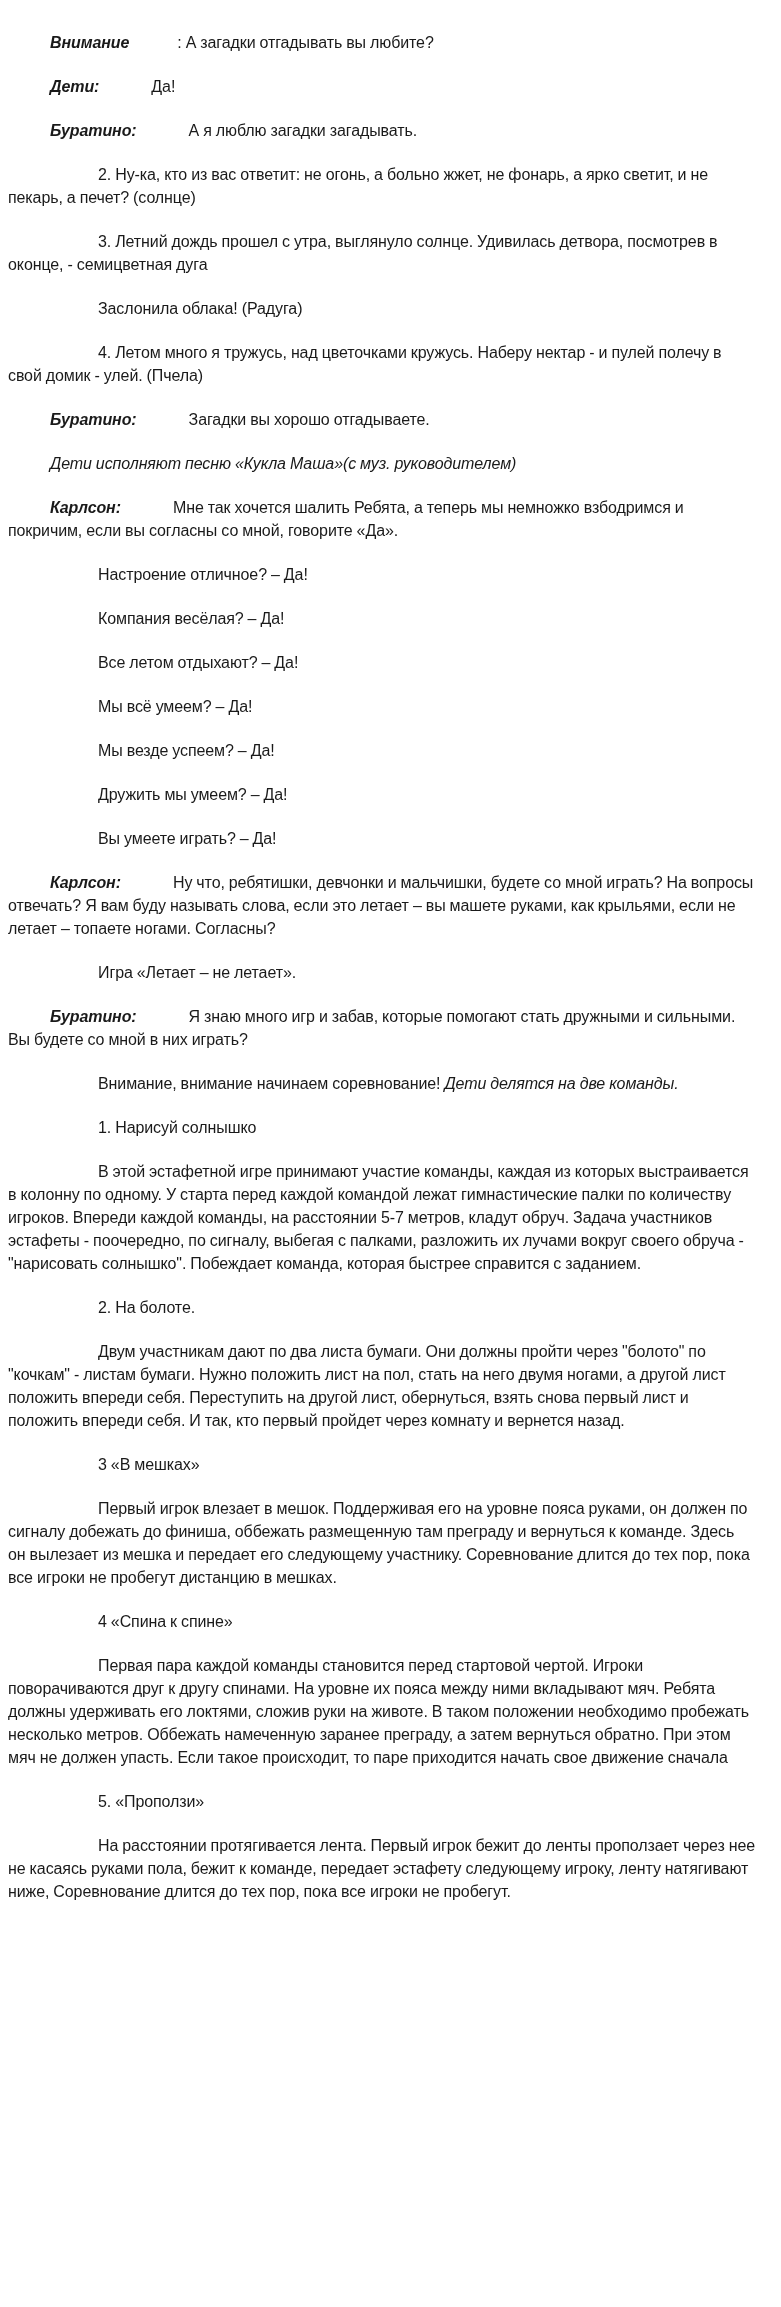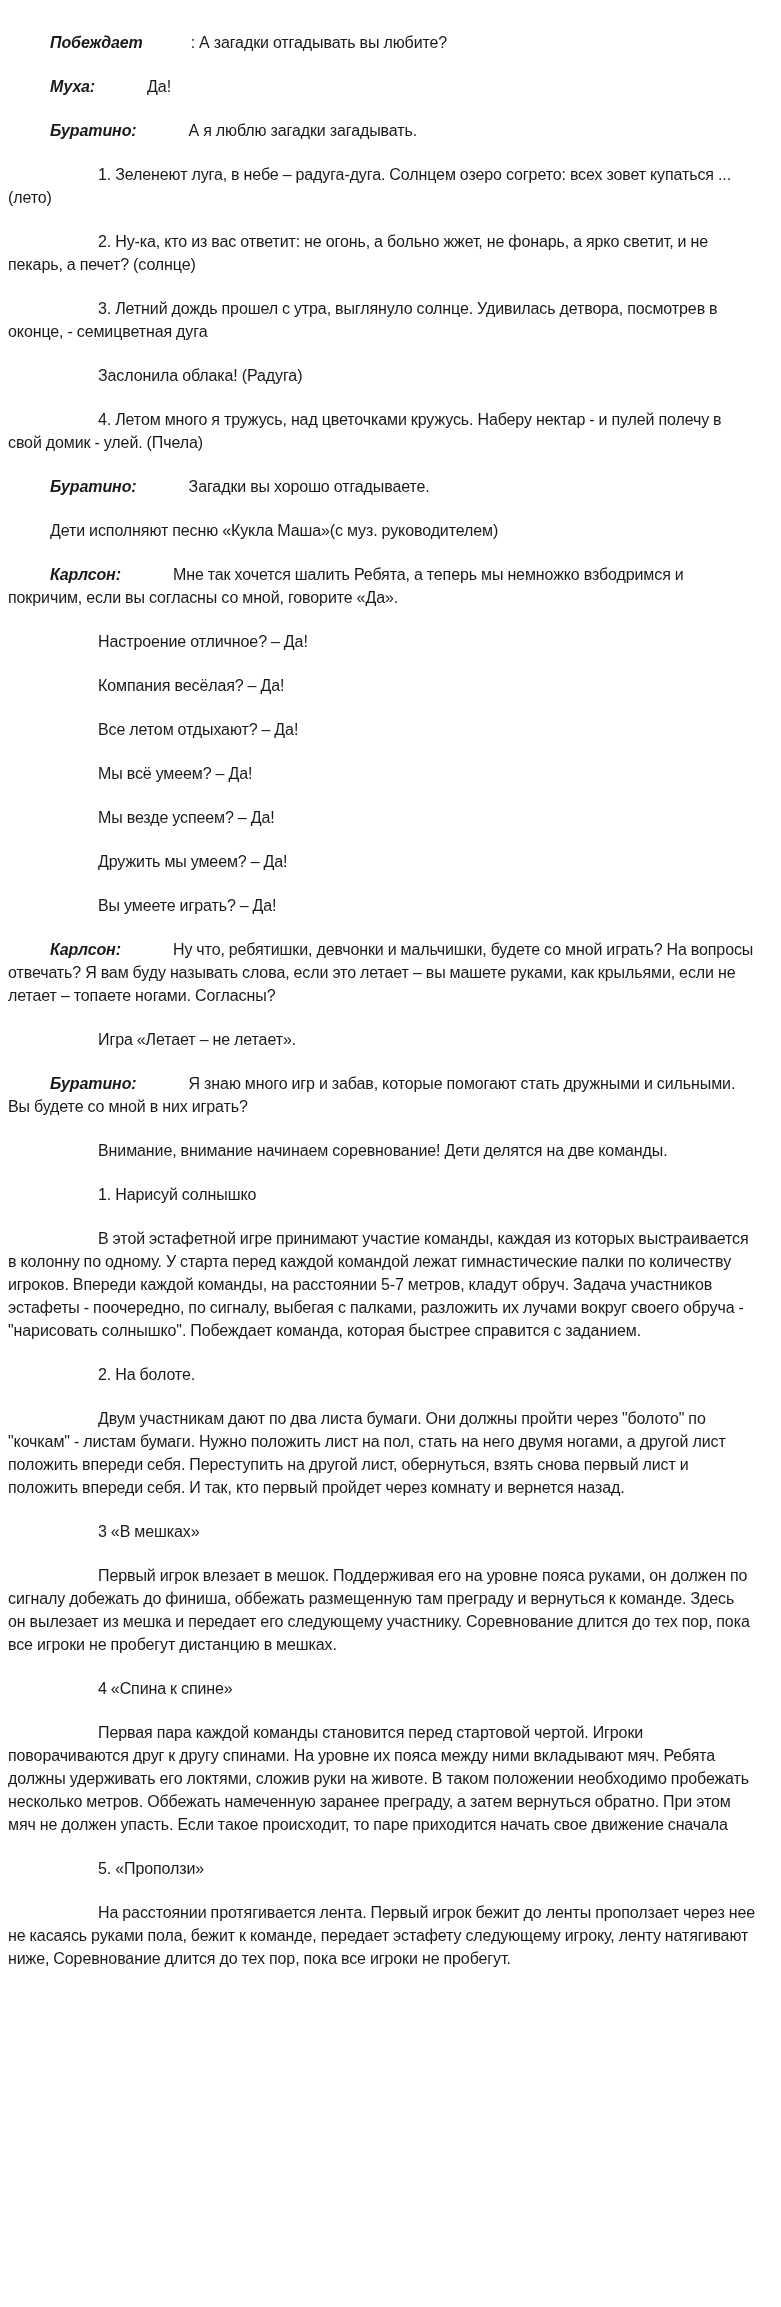--- a/index.html
+++ b/index.html
@@ -15,32 +15,31 @@
     color: #1a1a1a;
     overflow: hidden;
   }
   p.para {
     margin: 0 0 21px 0;
     text-indent: 42px;
     letter-spacing: -0.1px;
     word-spacing: -0.3px;
   }
   .run-normal { font-style: normal; font-weight: normal; padding-left: 48px; }
-  .run-italic { font-weight: normal; text-align: center; }
+  .run-italic { font-style: italic; font-weight: normal; text-align: center; }
   .run-bold-italic { font-style: italic; font-weight: bold; }
 </style>
 </head>
 <body>
 
 <main class="page" style="background: rgb(255, 255, 255); color: rgb(26, 26, 26);">
   <div id="paragraph-list">
-      <p class="para"><span class="run-bold-italic">Побеждает</span><span class="run-normal">: А загадки отгадывать вы любите?</span></p>
-      <p class="para"><span class="run-bold-italic">Муха:</span><span class="run-normal"> Да!</span></p>
+      <p class="para"><span class="run-bold-italic">Внимание</span><span class="run-normal">: А загадки отгадывать вы любите?</span></p>
+      <p class="para"><span class="run-bold-italic">Дети:</span><span class="run-normal"> Да!</span></p>
       <p class="para"><span class="run-bold-italic">Буратино:</span><span class="run-normal"> А я люблю загадки загадывать.</span></p>
-      <p class="para"><span class="run-normal">1. Зеленеют луга, в небе – радуга-дуга. Солнцем озеро согрето: всех зовет купаться ... (лето)</span></p>
       <p class="para"><span class="run-normal">2. Ну-ка, кто из вас ответит: не огонь, а больно жжет, не фонарь, а ярко светит, и не пекарь, а печет? (солнце)</span></p>
       <p class="para"><span class="run-normal">3. Летний дождь прошел с утра, выглянуло солнце. Удивилась детвора, посмотрев в оконце, - семицветная дуга</span></p>
       <p class="para"><span class="run-normal">Заслонила облака! (Радуга)</span></p>
       <p class="para"><span class="run-normal">4. Летом много я тружусь, над цветочками кружусь. Наберу нектар - и пулей полечу в свой домик - улей. (Пчела)</span></p>
       <p class="para"><span class="run-bold-italic">Буратино:</span><span class="run-normal"> Загадки вы хорошо отгадываете.</span></p>
       <p class="para"><span class="run-italic">Дети исполняют песню «Кукла Маша»(с муз. руководителем)</span></p>
       <p class="para"><span class="run-bold-italic">Карлсон:</span><span class="run-normal"> Мне так хочется шалить Ребята, а теперь мы немножко взбодримся и покричим, если вы согласны со мной, говорите «Да».</span></p>
       <p class="para"><span class="run-normal">Настроение отличное? – Да!</span></p>
       <p class="para"><span class="run-normal">Компания весёлая? – Да!</span></p>
       <p class="para"><span class="run-normal">Все летом отдыхают? – Да!</span></p>

